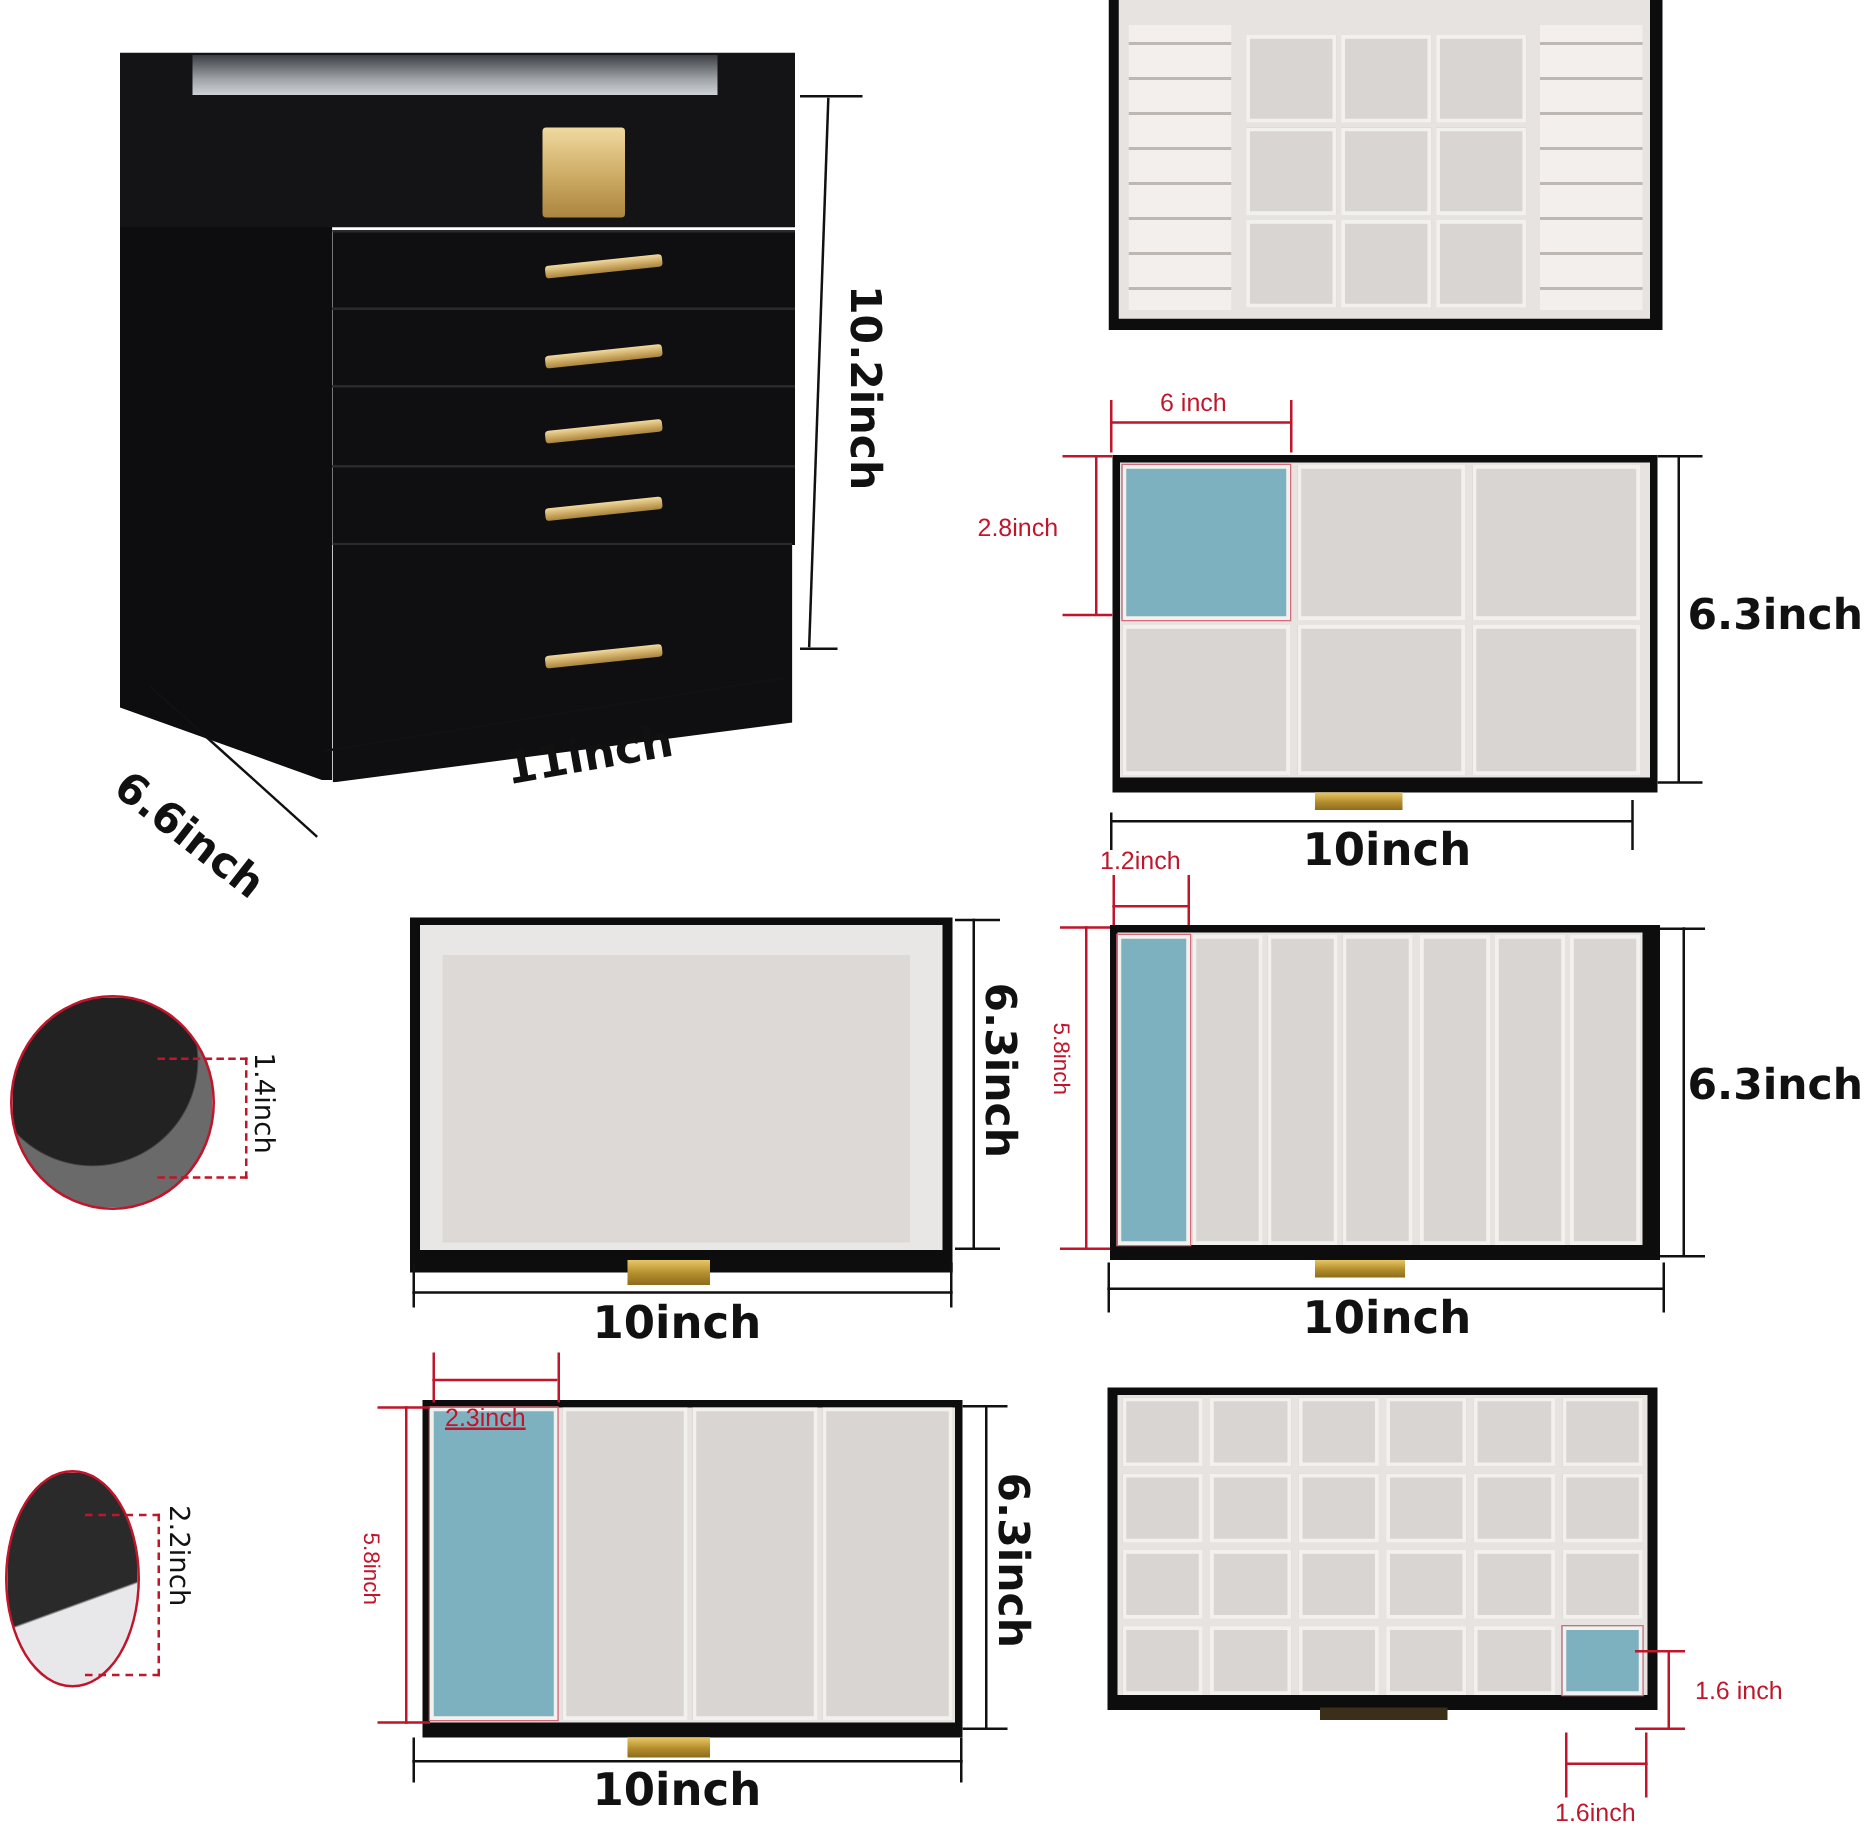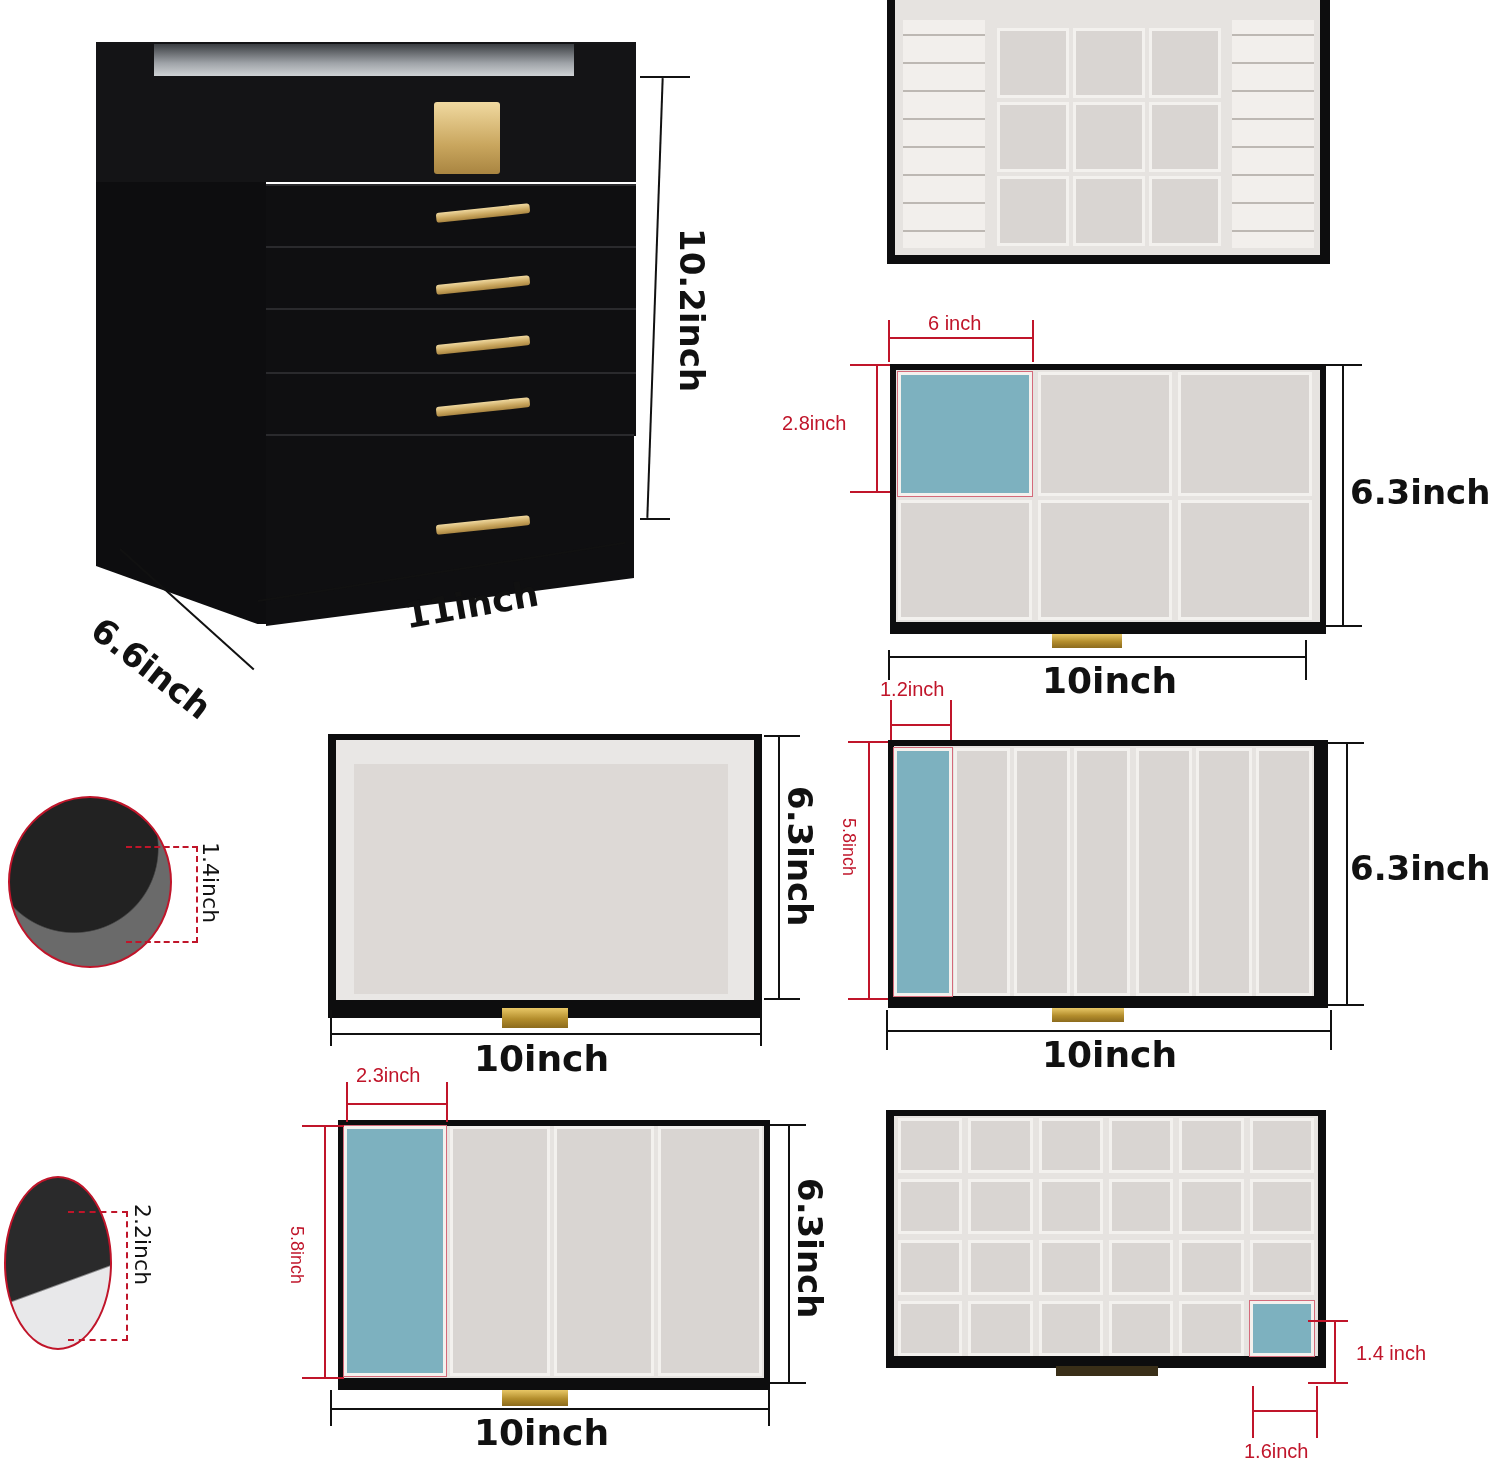--- a/index.html
+++ b/index.html
@@ -166,21 +166,21 @@
   <div class="abs tray-inner" style="left:6px;top:6px;width:420px;height:252px;"></div>
   <div class="cell teal" style="left:6px;top:6px;width:102px;height:250px;"></div>
   <div class="cell" style="left:112px;top:6px;width:100px;height:250px;"></div>
   <div class="cell" style="left:216px;top:6px;width:100px;height:250px;"></div>
   <div class="cell" style="left:320px;top:6px;width:104px;height:250px;"></div>
 </div>
 <div class="abs pull" style="left:502px;top:1390px;width:66px;height:16px;"></div>
 <div class="abs line-r" style="left:346px;top:1082px;width:2px;height:40px;"></div>
 <div class="abs line-r" style="left:446px;top:1082px;width:2px;height:40px;"></div>
 <div class="abs line-r" style="left:346px;top:1103px;width:100px;height:2px;"></div>
-<div class="abs lbl-red" style="left:356px;top:1064px;font-size:20px;">2.3inch</div>
+<div class="abs lbl-red" style="left:356px;top:1124px;font-size:20px;text-decoration:underline;">2.3inch</div>
 <div class="abs line-r" style="left:302px;top:1125px;width:42px;height:2px;"></div>
 <div class="abs line-r" style="left:302px;top:1377px;width:42px;height:2px;"></div>
 <div class="abs line-r" style="left:324px;top:1125px;width:2px;height:254px;"></div>
 <div class="abs lbl-red vert" style="left:286px;top:1226px;font-size:18px;">5.8inch</div>
 <div class="abs line-b" style="left:770px;top:1124px;width:36px;height:2px;"></div>
 <div class="abs line-b" style="left:770px;top:1382px;width:36px;height:2px;"></div>
 <div class="abs line-b" style="left:788px;top:1124px;width:2px;height:259px;"></div>
 <div class="abs lbl-black vert" style="left:790px;top:1178px;font-size:34px;">6.3inch</div>
 <div class="abs line-b" style="left:330px;top:1390px;width:2px;height:36px;"></div>
 <div class="abs line-b" style="left:768px;top:1390px;width:2px;height:36px;"></div>
@@ -213,17 +213,17 @@
     <div class="cell" style="position:static"></div>
     <div class="cell" style="position:static"></div>
     <div class="cell" style="position:static"></div>
     <div class="cell teal" style="position:static"></div>
   </div>
 </div>
 <div class="abs" style="left:1056px;top:1366px;width:102px;height:10px;background:#3a2f18;"></div>
 <div class="abs line-r" style="left:1308px;top:1320px;width:40px;height:2px;"></div>
 <div class="abs line-r" style="left:1308px;top:1382px;width:40px;height:2px;"></div>
 <div class="abs line-r" style="left:1334px;top:1320px;width:2px;height:64px;"></div>
-<div class="abs lbl-red" style="left:1356px;top:1342px;font-size:20px;">1.4 inch</div>
+<div class="abs lbl-red" style="left:1356px;top:1342px;font-size:20px;">1.6 inch</div>
 <div class="abs line-r" style="left:1252px;top:1386px;width:2px;height:52px;"></div>
 <div class="abs line-r" style="left:1316px;top:1386px;width:2px;height:52px;"></div>
 <div class="abs line-r" style="left:1252px;top:1410px;width:66px;height:2px;"></div>
 <div class="abs lbl-red" style="left:1244px;top:1440px;font-size:20px;">1.6inch</div>
 
 </body></html>

